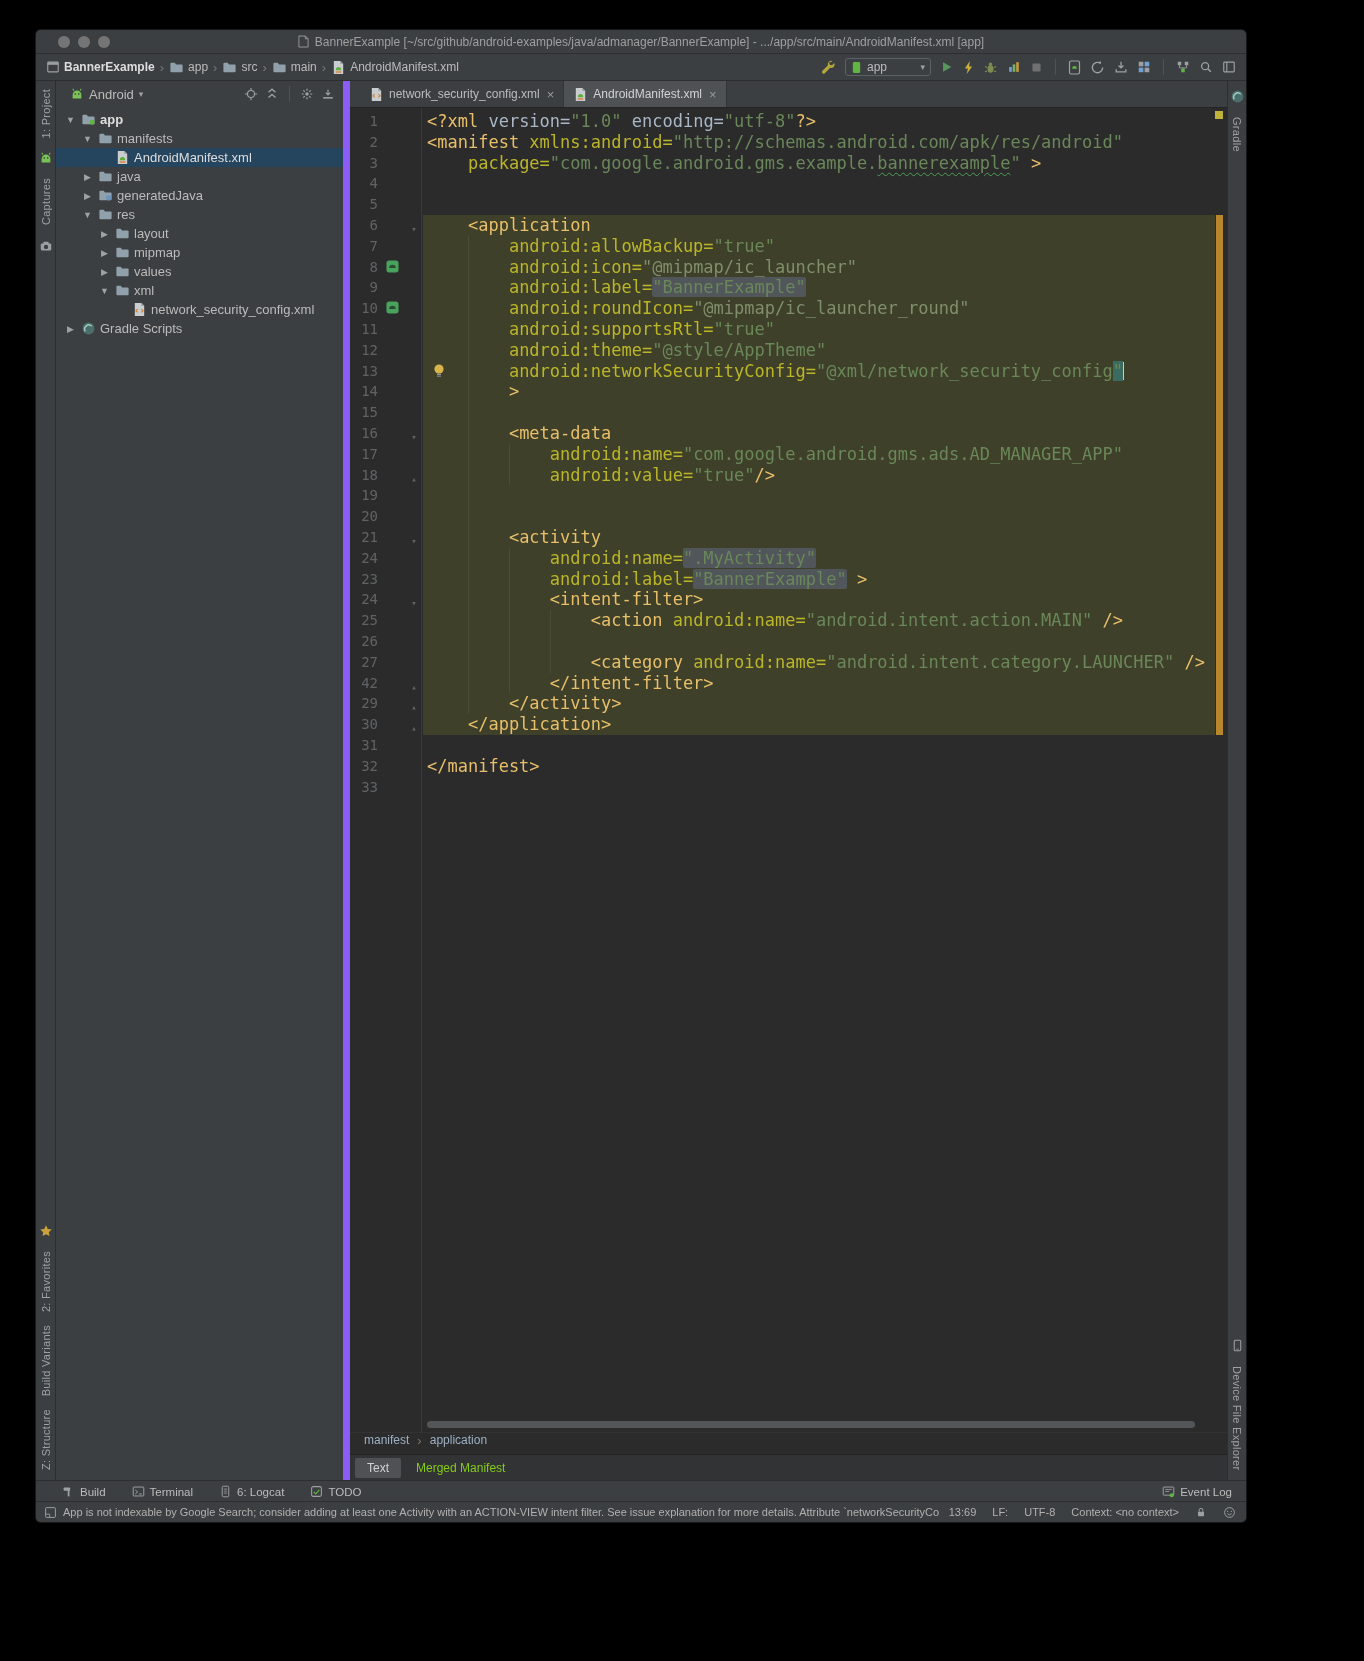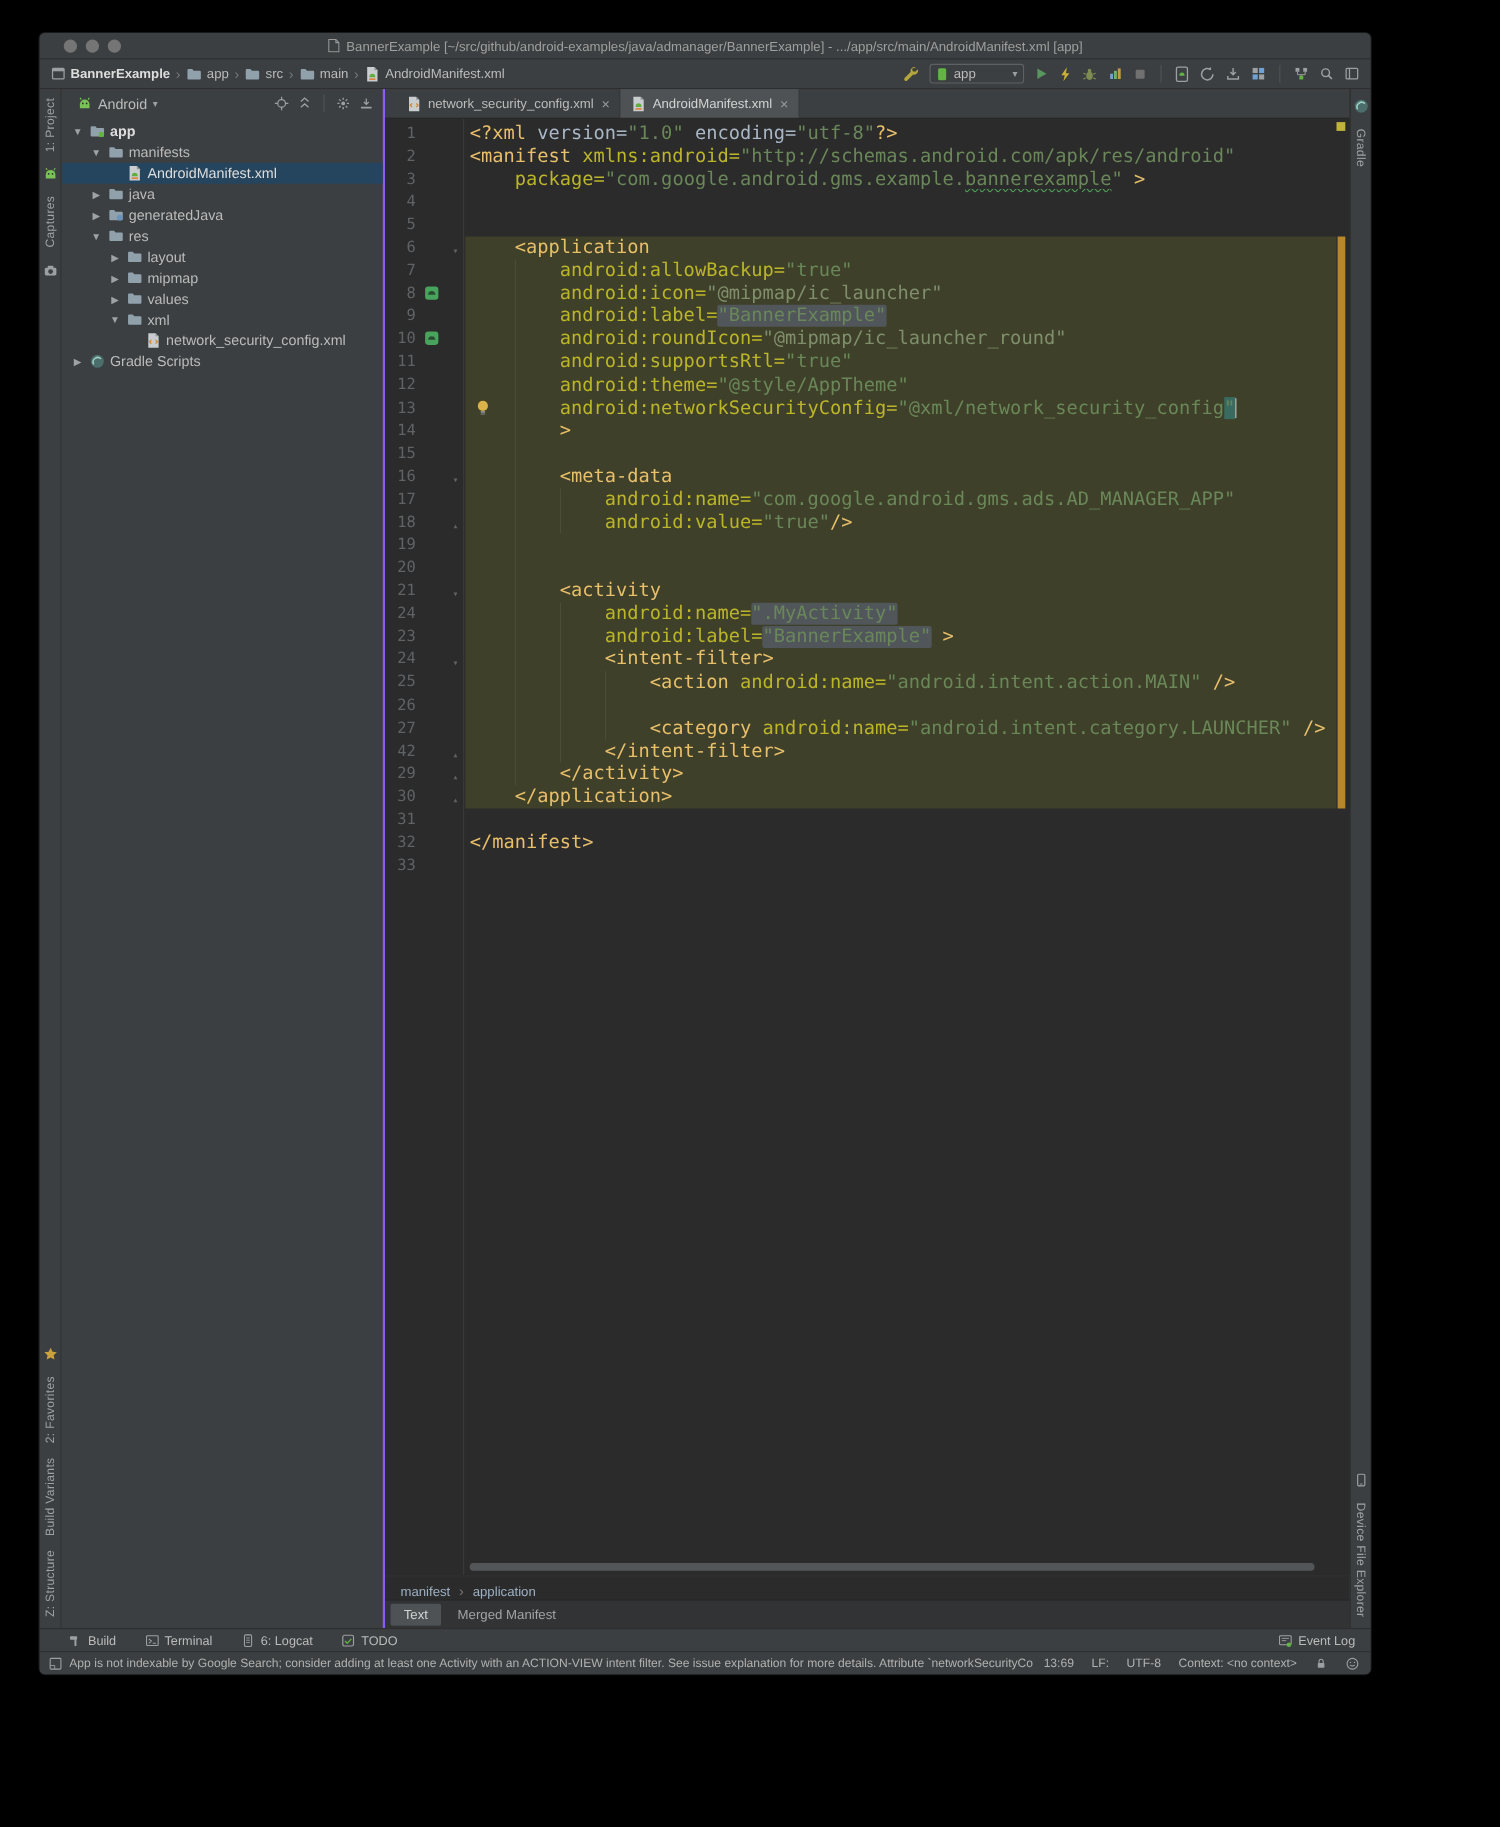--- a/index.html
+++ b/index.html
@@ -22,21 +22,21 @@
 .rc-spacer{flex:1}
 .rc-chev{font-size:9px;color:#9da0a3}
 .main{flex:1;display:flex;min-height:0}
 .stripe{background:#3C3F41;display:flex;flex-direction:column;align-items:center;padding:8px 0 10px 0;font-size:11px;color:#9fa2a4}
 .stripe-left{width:20px;border-right:1px solid #2e2e2e}
 .stripe-right{width:19px;border-left:1px solid #2e2e2e}
 .stripe .grp{display:flex;flex-direction:column;align-items:center;gap:13px}
 .stripe .spacer{flex:1}
 .vlabel-up{writing-mode:vertical-rl;transform:rotate(180deg);letter-spacing:.3px;white-space:nowrap}
 .vlabel-down{writing-mode:vertical-rl;letter-spacing:.3px;white-space:nowrap}
-.project{width:294px;background:#3C3F41;border-right:2px solid #8b5cf6;display:flex;flex-direction:column}
+.project{width:294px;background:#3C3F41;border-right:7px solid #8b5cf6;display:flex;flex-direction:column}
 .project-header{flex:0 0 26px;display:flex;align-items:center;gap:5px;padding:0 8px 0 14px;color:#bbb;font-size:13px}
 .ph-chev{font-size:9px;color:#9da0a3}
 .ph-icons{margin-left:auto;display:flex;align-items:center;gap:7px}
 .tree{flex:1;overflow:hidden;font-size:13px;color:#bbb;padding-top:3px}
 .tree-row{height:19px;display:flex;align-items:center;gap:4px;white-space:nowrap}
 .tree-row.sel{background:#25455E;color:#ddd}
 .tree-arrow{width:13px;color:#9fa2a4;font-size:9px;text-align:center;flex:0 0 13px}
 .tree-label.bold{font-weight:bold;color:#ddd}
 .editor-col{flex:1;display:flex;flex-direction:column;min-width:0;background:#2B2B2B}
 .tabbar{flex:0 0 27px;background:#3C3F41;display:flex;align-items:stretch;padding-left:10px;border-bottom:1px solid #232525}
@@ -56,23 +56,23 @@
 .deco{position:absolute}
 .hl-block{left:73px;right:12px;background:#3F4029;z-index:1}
 .stripe-mark{right:4px;width:7px;background:#B8862B;z-index:4}
 .warn-mark{right:4px;top:3px;width:8px;height:8px;background:#BFB33C;z-index:4}
 .indent-guide{width:1px;background:rgba(255,255,255,.07);z-index:2}
 .caret{width:1.5px;background:#c8c8c8;z-index:4}
 .fold{position:absolute;left:57px;color:#606366;font-size:9px;z-index:4;width:14px;text-align:center}
 .g-abs{position:absolute;z-index:4}
 .hscroll{position:absolute;left:77px;right:32px;bottom:4px;height:7px;z-index:5}
 .hscroll .thumb{height:7px;border-radius:3.5px;background:#5A5E60;opacity:.85}
-.ed-crumbs{flex:0 0 22px;display:flex;align-items:flex-end;gap:6px;padding-left:14px;font-size:12px;color:#9CB0C4;background:#2B2B2B;border-top:1px solid #323232}
+.ed-crumbs{flex:0 0 22px;display:flex;align-items:flex-start;gap:6px;padding-left:14px;font-size:12px;color:#9CB0C4;background:#2B2B2B;border-top:1px solid #323232}
 .view-tabs{flex:0 0 26px;background:#313335;display:flex;align-items:center;padding-left:5px;border-top:1px solid #232525;gap:3px}
-.vtab{padding:3px 12px;font-size:12px;color:#a3a3a3;border-radius:2px}
+.vtab{padding:3px 12px;font-size:12px;color:#84cc16;border-radius:2px}
 .vtab.active{background:#4E5254;color:#d2d2d2}
 .bottom-bar{flex:0 0 21px;background:#3C3F41;border-top:1px solid #2e2e2e;display:flex;align-items:center;padding:0 14px 0 26px;font-size:11.5px;color:#bbb;gap:26px}
 .bb-item{display:flex;align-items:flex-end;gap:5px;white-space:nowrap}
 .bottom-bar .spacer{flex:1}
 .statusbar{flex:0 0 21px;background:#3C3F41;border-top:1px solid #2e2e2e;display:flex;align-items:center;padding:0 10px 0 8px;font-size:11px;color:#b0b0b0}
 .sb-msg{flex:1;white-space:nowrap;overflow:hidden;margin:0 10px 0 6px}
 .sb-right{display:flex;gap:16px;white-space:nowrap}
 .ico{display:inline-flex;align-items:center;justify-content:center;line-height:0}
 .bold{font-weight:bold}
 </style>

